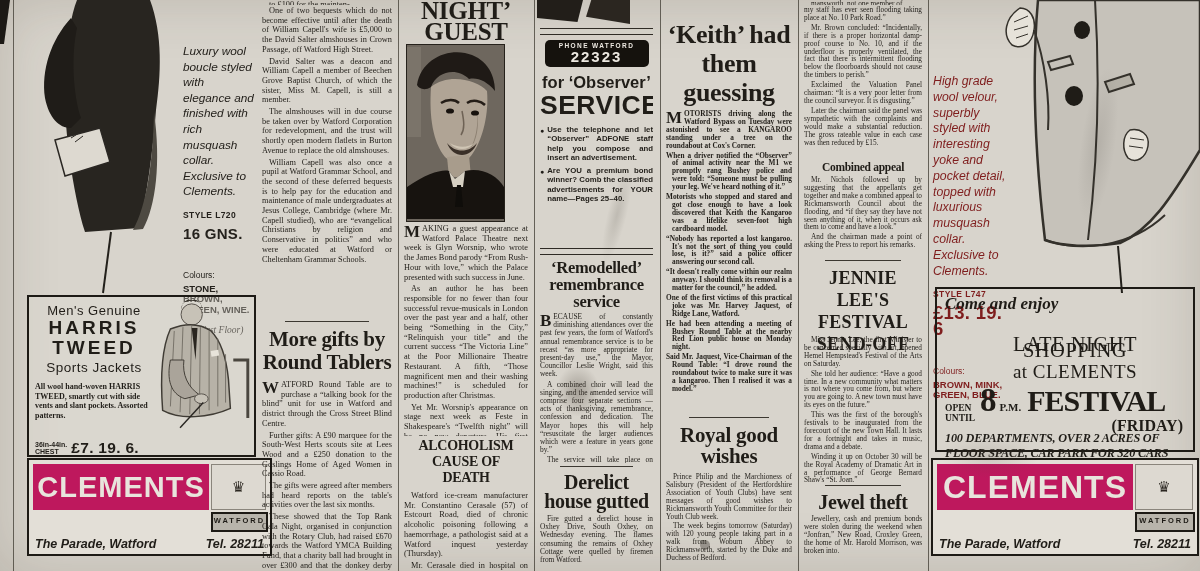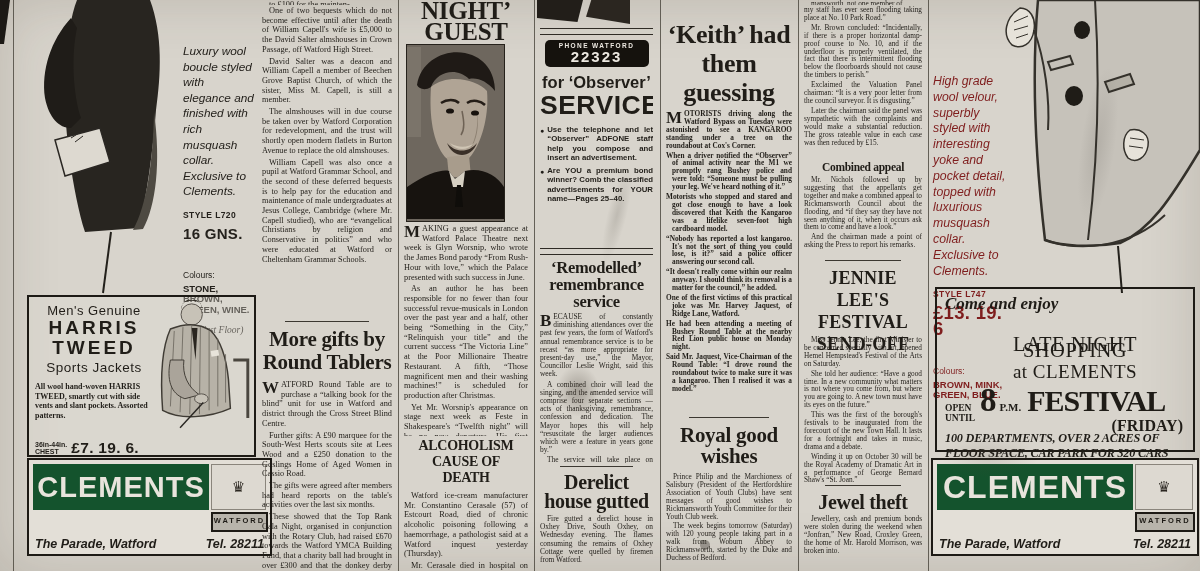--- a/index.html
+++ b/index.html
@@ -36,21 +36,21 @@
   .h-inner{position:absolute;left:6px;top:6px;width:118px;text-align:center;font-family:"Liberation Sans",sans-serif;}
   .h-line1{font-size:13px;letter-spacing:.5px;}
   .h-title{font-weight:800;font-size:19px;letter-spacing:3px;line-height:20px;}
   .h-sub{font-size:13.5px;margin-top:2px;letter-spacing:.5px;}
   .h-body{font-family:"Liberation Serif",serif;font-weight:bold;font-size:8px;line-height:9.6px;text-align:left;margin-top:7px;}
   .h-sizeprice{display:flex;align-items:center;margin-top:19px;text-align:left;}
   .h-size{font-weight:bold;font-size:7px;line-height:7.6px;}
   .h-price{font-weight:800;font-size:15.5px;margin-left:4px;letter-spacing:.3px;}
   
   .clem{position:absolute;border:2px solid #1d1a15;background:#e3dfd7;}
-  .clem-bar{position:absolute;left:4px;top:4px;background:#14532d;color:#e8e4dc;display:flex;align-items:center;justify-content:center;
+  .clem-bar{position:absolute;left:4px;top:4px;background:#be185d;color:#e8e4dc;display:flex;align-items:center;justify-content:center;
             font-family:"Liberation Sans",sans-serif;font-weight:800;letter-spacing:1px;transform-origin:left center;}
   .clem-crown{position:absolute;border:1px solid #8a857c;background:#ddd9d1;display:flex;align-items:center;justify-content:center;}
   .crown-g{font-size:15px;color:#2a2620;}
   .clem-town{position:absolute;border:2px solid #1d1a15;background:#b8b4ab;color:#1d1a15;text-align:center;
              font-family:"Liberation Sans",sans-serif;font-weight:bold;font-size:7.5px;letter-spacing:2px;line-height:14px;}
   .clem-addr{position:absolute;left:6px;right:6px;bottom:3px;display:flex;justify-content:space-between;
              font-family:"Liberation Sans",sans-serif;font-style:italic;font-weight:bold;font-size:12.5px;}
   
   .phonebox{margin:0 auto;width:104px;background:#15120d;color:#ece8e0;border-radius:5px;text-align:center;padding:2px 0 3px;}
   .phone-lab{font-family:"Liberation Sans",sans-serif;font-size:6.5px;letter-spacing:1.4px;font-weight:bold;}

